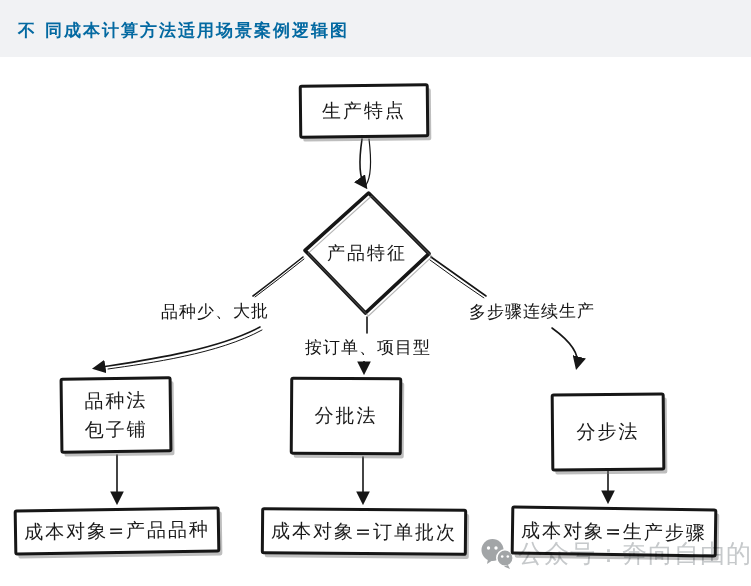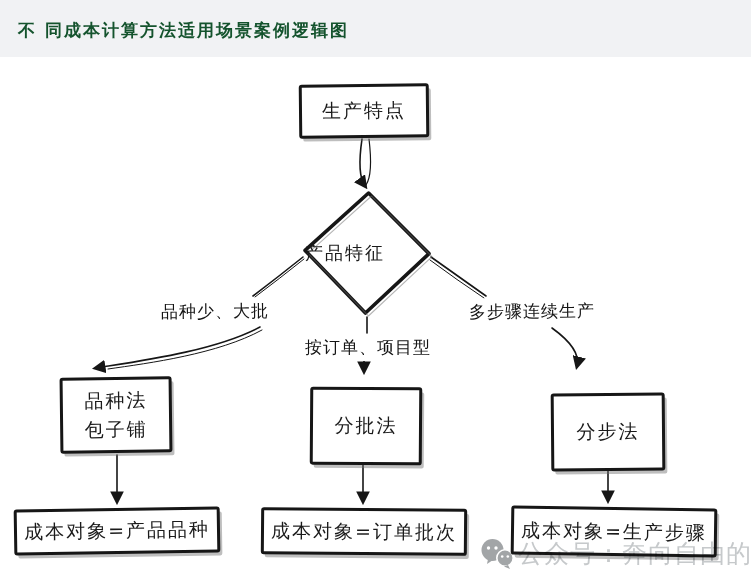--- a/index.html
+++ b/index.html
@@ -7,42 +7,42 @@
     width:751px;height:586px;position:relative;overflow:hidden;
     background:#ffffff;
     font-family:"DejaVu Sans",sans-serif;
   }
   .titlebar{
     position:absolute;left:0;top:0;width:751px;height:57px;
     background:#f1f2f4;z-index:0;
   }
   .page-title{
     position:absolute;left:18px;top:19px;
-    font-size:17px;font-weight:bold;color:#14532d;
+    font-size:17px;font-weight:bold;color:#0369a1;
     letter-spacing:2px;z-index:1;white-space:nowrap;
   }
   svg.connectors{position:absolute;left:0;top:0;z-index:1;}
   .node{
     position:absolute;background:#fff;
     border:3px solid #161616;border-radius:3px;
     box-shadow:3px 4px 0 -1px rgba(110,110,110,0.45);
     display:flex;flex-direction:column;align-items:center;justify-content:center;
     text-align:center;color:#1a1a1a;z-index:2;
   }
   .node .line{font-size:19px;line-height:1.55;letter-spacing:2px;white-space:nowrap;}
   .box-root{left:299px;top:84px;width:124px;height:48px;transform:rotate(-0.6deg);}
   .box-method-0{left:60px;top:377px;width:106px;height:70px;transform:rotate(-0.7deg);}
-  .box-method-1{left:310px;top:377px;width:106px;height:72px;transform:rotate(0.4deg);margin-top:10px;}
+  .box-method-1{left:290px;top:377px;width:106px;height:72px;transform:rotate(0.4deg);}
   .box-method-2{left:551px;top:393px;width:108px;height:72px;transform:rotate(-0.5deg);}
   .box-result-0{left:14px;top:508px;width:200px;height:40px;transform:rotate(-0.9deg);}
   .box-result-1{left:261px;top:508px;width:200px;height:41px;transform:rotate(0.5deg);}
   .box-result-2{left:511px;top:507px;width:200px;height:43px;transform:rotate(0.8deg);}
   .diamond-label{
     position:absolute;left:305px;top:241px;width:124px;
-    font-size:18px;letter-spacing:2px;color:#1a1a1a;
+    text-align:center;font-size:18px;letter-spacing:2px;color:#1a1a1a;
     z-index:2;white-space:nowrap;
   }
   .edge-label{
     position:absolute;z-index:2;background:#ffffff;
     font-size:17px;letter-spacing:1px;color:#141414;
     text-align:center;padding:2px 4px;white-space:nowrap;
   }
   .edge-label-0{left:138px;top:298px;width:146px;transform:rotate(-0.5deg);}
   .edge-label-1{left:283px;top:334px;width:162px;font-family:Liberation Mono, monospace;}
   .edge-label-2{left:448px;top:298px;width:160px;transform:rotate(-0.6deg);}

